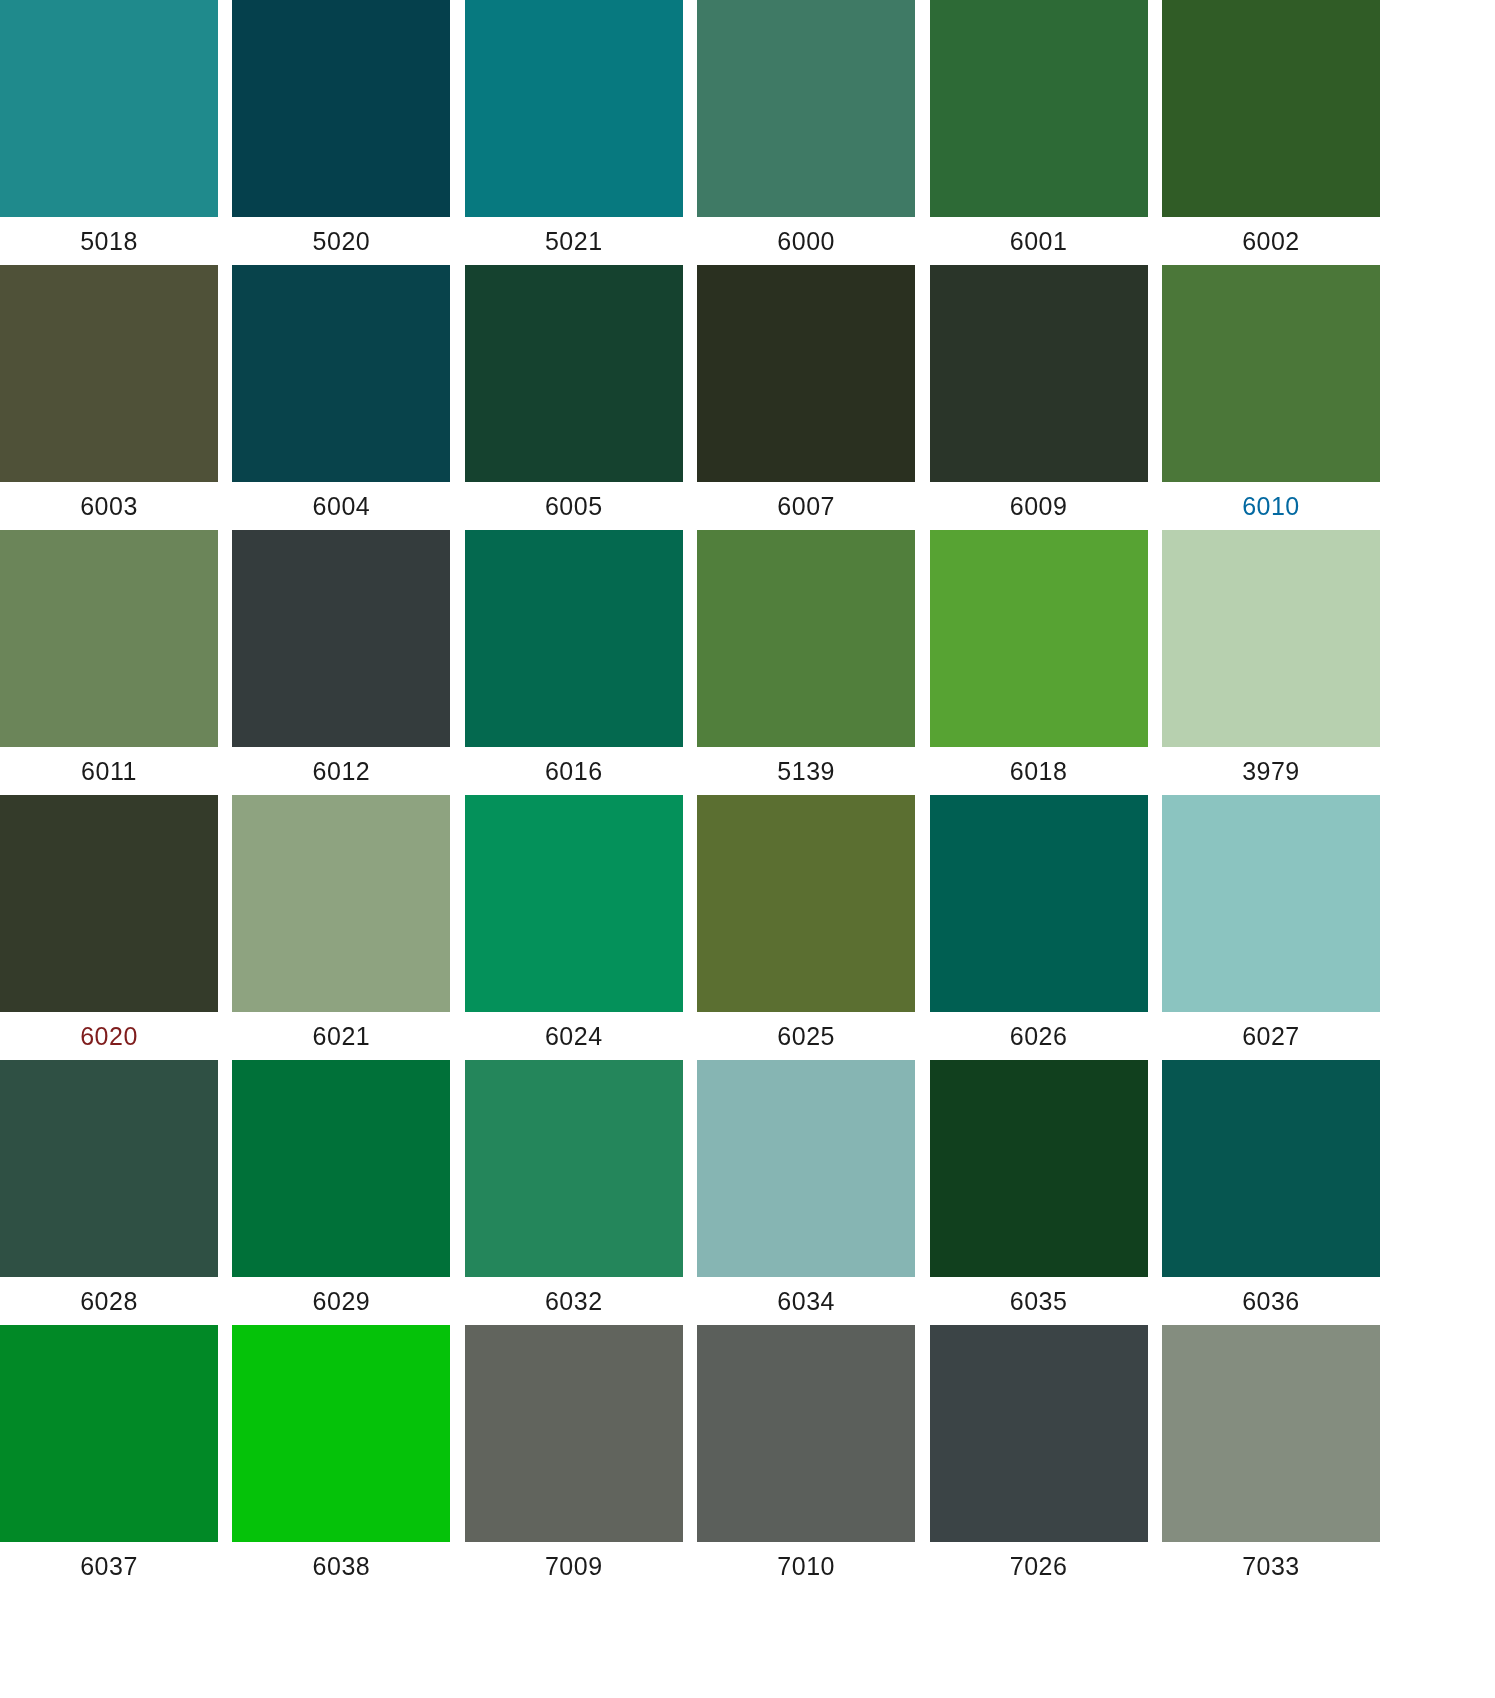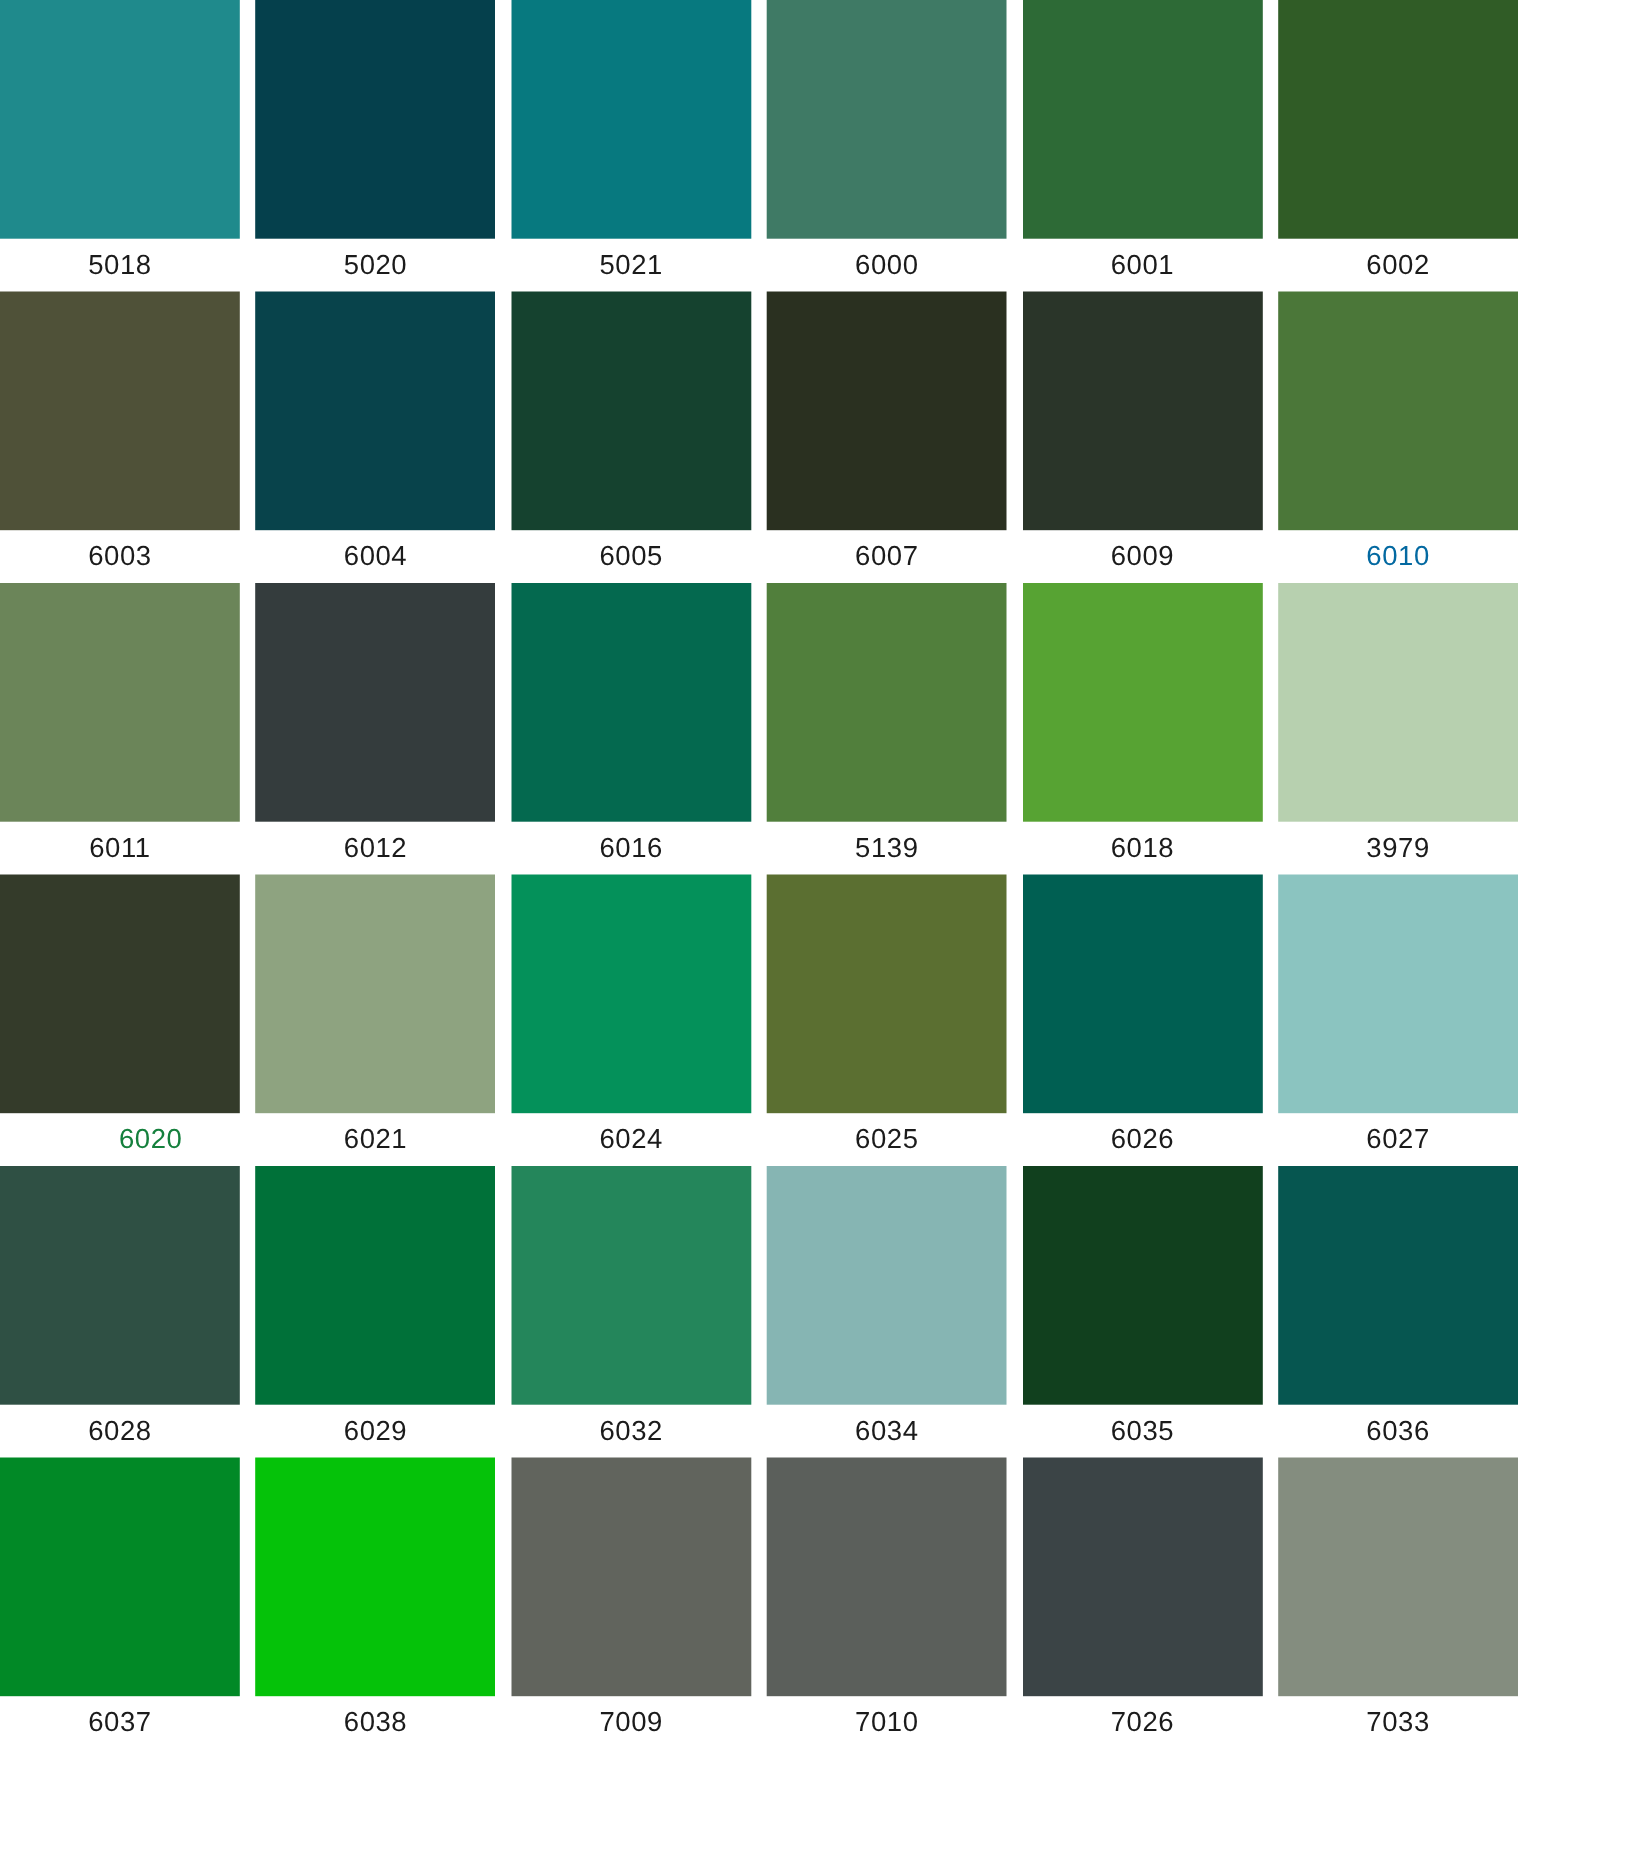--- a/index.html
+++ b/index.html
@@ -122,21 +122,21 @@
     <div class="swatch-cell">
       <div class="swatch-color" style="background-color: rgb(87, 163, 51);"></div>
       <div class="swatch-label" style="color: rgb(27, 27, 27);">6018</div>
     </div>
     <div class="swatch-cell">
       <div class="swatch-color" style="background-color: rgb(183, 208, 175);"></div>
       <div class="swatch-label" style="color: rgb(27, 27, 27);">3979</div>
     </div>
     <div class="swatch-cell">
       <div class="swatch-color" style="background-color: rgb(52, 59, 42);"></div>
-      <div class="swatch-label" style="color: #15803d; padding-left: 28px;">6020</div>
+      <div class="swatch-label" style="color: #7f1d1d;">6020</div>
     </div>
     <div class="swatch-cell">
       <div class="swatch-color" style="background-color: rgb(142, 163, 128);"></div>
       <div class="swatch-label" style="color: rgb(27, 27, 27);">6021</div>
     </div>
     <div class="swatch-cell">
       <div class="swatch-color" style="background-color: rgb(4, 145, 90);"></div>
       <div class="swatch-label" style="color: rgb(27, 27, 27);">6024</div>
     </div>
     <div class="swatch-cell">

